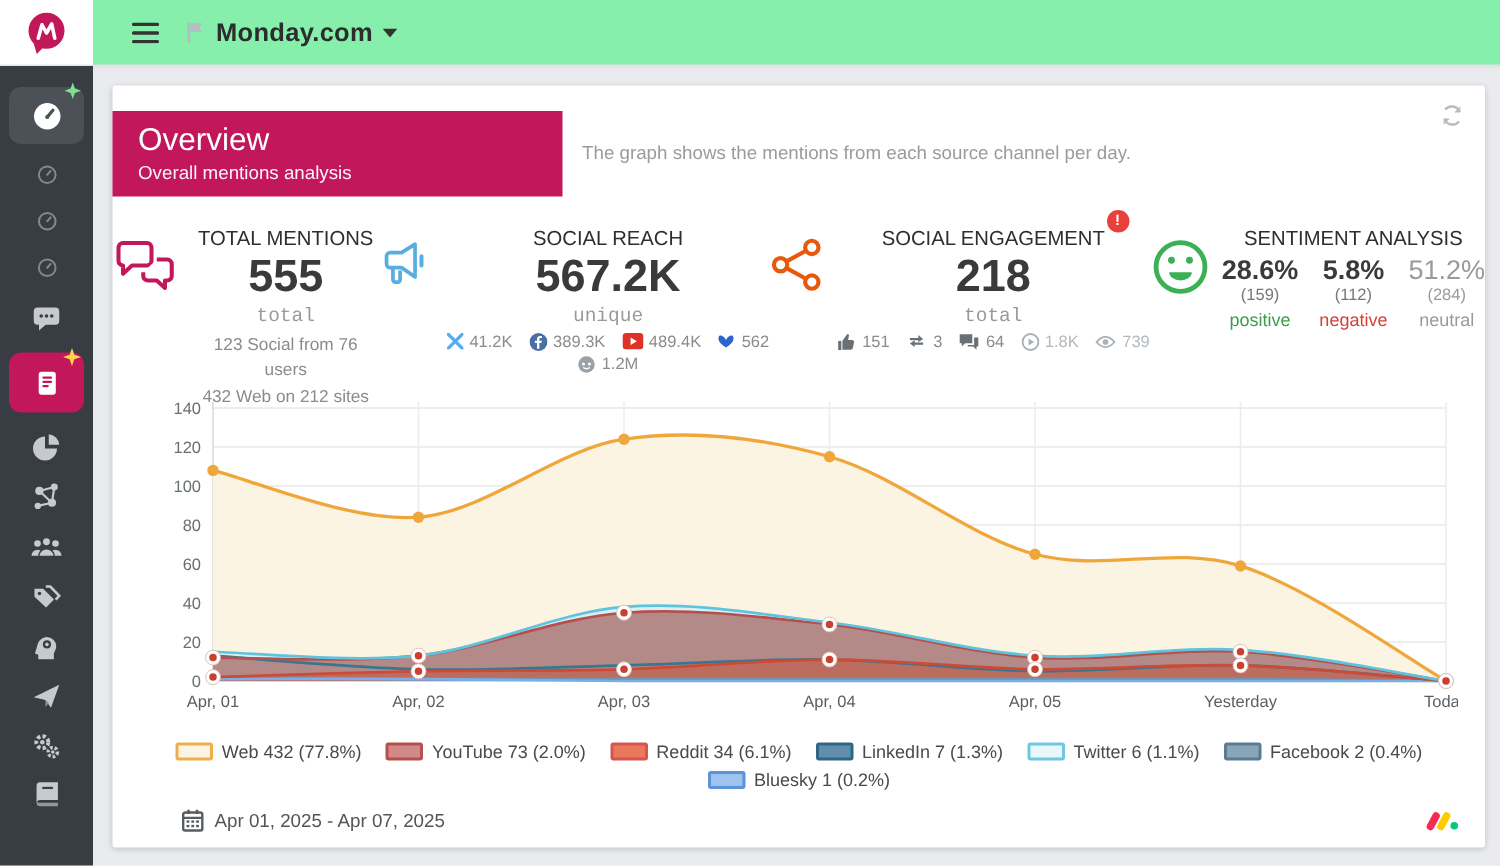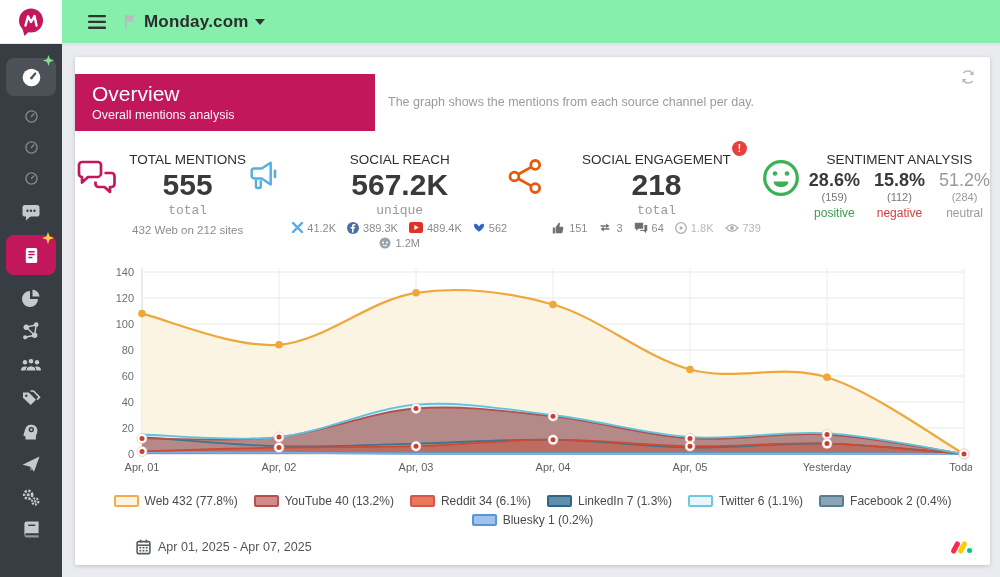--- a/index.html
+++ b/index.html
@@ -57,21 +57,21 @@
   .sent-col.neutral .sent-label { color:#9a9a9a; }
 
   
   #chart-wrap { position:absolute; left:17px; top:205px; }
   #legend { position:absolute; left:0; top:437px; width:100%; }
   .legend-row { display:flex; justify-content:center; gap:16px; margin-bottom:5px; }
   .legend-item { display:flex; align-items:center; gap:6px; font-size:12px; color:#4a4a4a; cursor:pointer; }
   .legend-swatch { width:25px; height:12px; border-radius:2px; border:2px solid; }
 
   
-  #card-footer { position:absolute; left:18px; right:18px; top:477px; height:26px; display:flex; align-items:center; justify-content:space-between;padding-left:43px; }
+  #card-footer { position:absolute; left:3px; right:18px; top:477px; height:26px; display:flex; align-items:center; justify-content:space-between;padding-left:43px; }
   #date-range { display:flex; align-items:center; gap:7px; font-size:12.5px; color:#555; cursor:pointer; }
   #monday-logo { display:flex; align-items:flex-end; gap:2px; height:15px; padding-bottom:1px; }
   #monday-logo .bar { width:5px; height:13px; border-radius:3px; transform:rotate(28deg); }
   #monday-logo .dot { width:5px; height:5px; border-radius:50%; margin-bottom:1px; }
 </style>
 </head>
 <body>
 
 <div id="sidebar">
   <div id="logo-cell">
@@ -229,20 +229,21 @@
     <div class="stat">
       <svg class="stat-icon" viewBox="0 0 46 42" width="46" height="42">
         <path d="M4 7 a3 3 0 0 1 3-3 h16 a3 3 0 0 1 3 3 v9 a3 3 0 0 1 -3 3 h-10 l-6 5.5 v-5.5 a3 3 0 0 1 -3-3 Z" fill="#fff" stroke="#c2175b" stroke-width="2.7" stroke-linejoin="round"></path>
         <path d="M29.5 15 h7 a3 3 0 0 1 3 3 v8 a3 3 0 0 1 -3 3 h-1.5 v5 l-5.5-5 h-6 a3 3 0 0 1 -3-3 v-2.5" fill="#fff" stroke="#c2175b" stroke-width="2.7" stroke-linejoin="round"></path>
       </svg>
       <div class="stat-col">
         <span class="stat-title">TOTAL MENTIONS</span>
         <div class="stat-value">555</div>
         <div class="stat-unit">total</div>
         <div class="stat-lines">
+          <div>123 Social from 76 users</div>
           <div>432 Web on 212 sites</div>
         </div>
       </div>
     </div>
 
     <div class="stat">
       <svg class="stat-icon" viewBox="0 0 40 40" width="38" height="38">
         <path d="M26 5 v23 l-9.5-6.5 H8.5 A2.5 2.5 0 0 1 6 19 v-5.5 A2.5 2.5 0 0 1 8.5 11 h8 Z" fill="none" stroke="#57aee0" stroke-width="2.6" stroke-linejoin="round"></path>
         <path d="M10.5 22.5 v7.5 a1.6 1.6 0 0 0 1.6 1.6 h1.8 a1.6 1.6 0 0 0 1.6-1.6 v-6.5" fill="none" stroke="#57aee0" stroke-width="2.6"></path>
         <path d="M30.5 13.5 v6.5" stroke="#57aee0" stroke-width="2.8" stroke-linecap="round"></path>
@@ -357,21 +358,21 @@
       </svg>
       <div class="stat-col">
         <span class="stat-title">SENTIMENT ANALYSIS</span>
         <div id="sentiment-row">
           <div class="sent-col positive">
             <div class="sent-pct">28.6%</div>
             <div class="sent-count">(159)</div>
             <div class="sent-label">positive</div>
           </div>
           <div class="sent-col negative">
-            <div class="sent-pct">15.8%</div>
+            <div class="sent-pct">5.8%</div>
             <div class="sent-count">(112)</div>
             <div class="sent-label">negative</div>
           </div>
           <div class="sent-col neutral">
             <div class="sent-pct">51.2%</div>
             <div class="sent-count">(284)</div>
             <div class="sent-label">neutral</div>
           </div>
         </div>
       </div>
@@ -459,21 +460,21 @@
       </svg>
   </div>
   <div id="legend">
       <div class="legend-row">
         <span class="legend-item">
           <span class="legend-swatch" style="background:#fdf3e3;border-color:#f0ad4e"></span>
           <span>Web 432 (77.8%)</span>
         </span>
         <span class="legend-item">
           <span class="legend-swatch" style="background:#d08a88;border-color:#b5504c"></span>
-          <span>YouTube 40 (13.2%)</span>
+          <span>YouTube 73 (2.0%)</span>
         </span>
         <span class="legend-item">
           <span class="legend-swatch" style="background:#e9795b;border-color:#d9534f"></span>
           <span>Reddit 34 (6.1%)</span>
         </span>
         <span class="legend-item">
           <span class="legend-swatch" style="background:#608eac;border-color:#2e6786"></span>
           <span>LinkedIn 7 (1.3%)</span>
         </span>
         <span class="legend-item">

